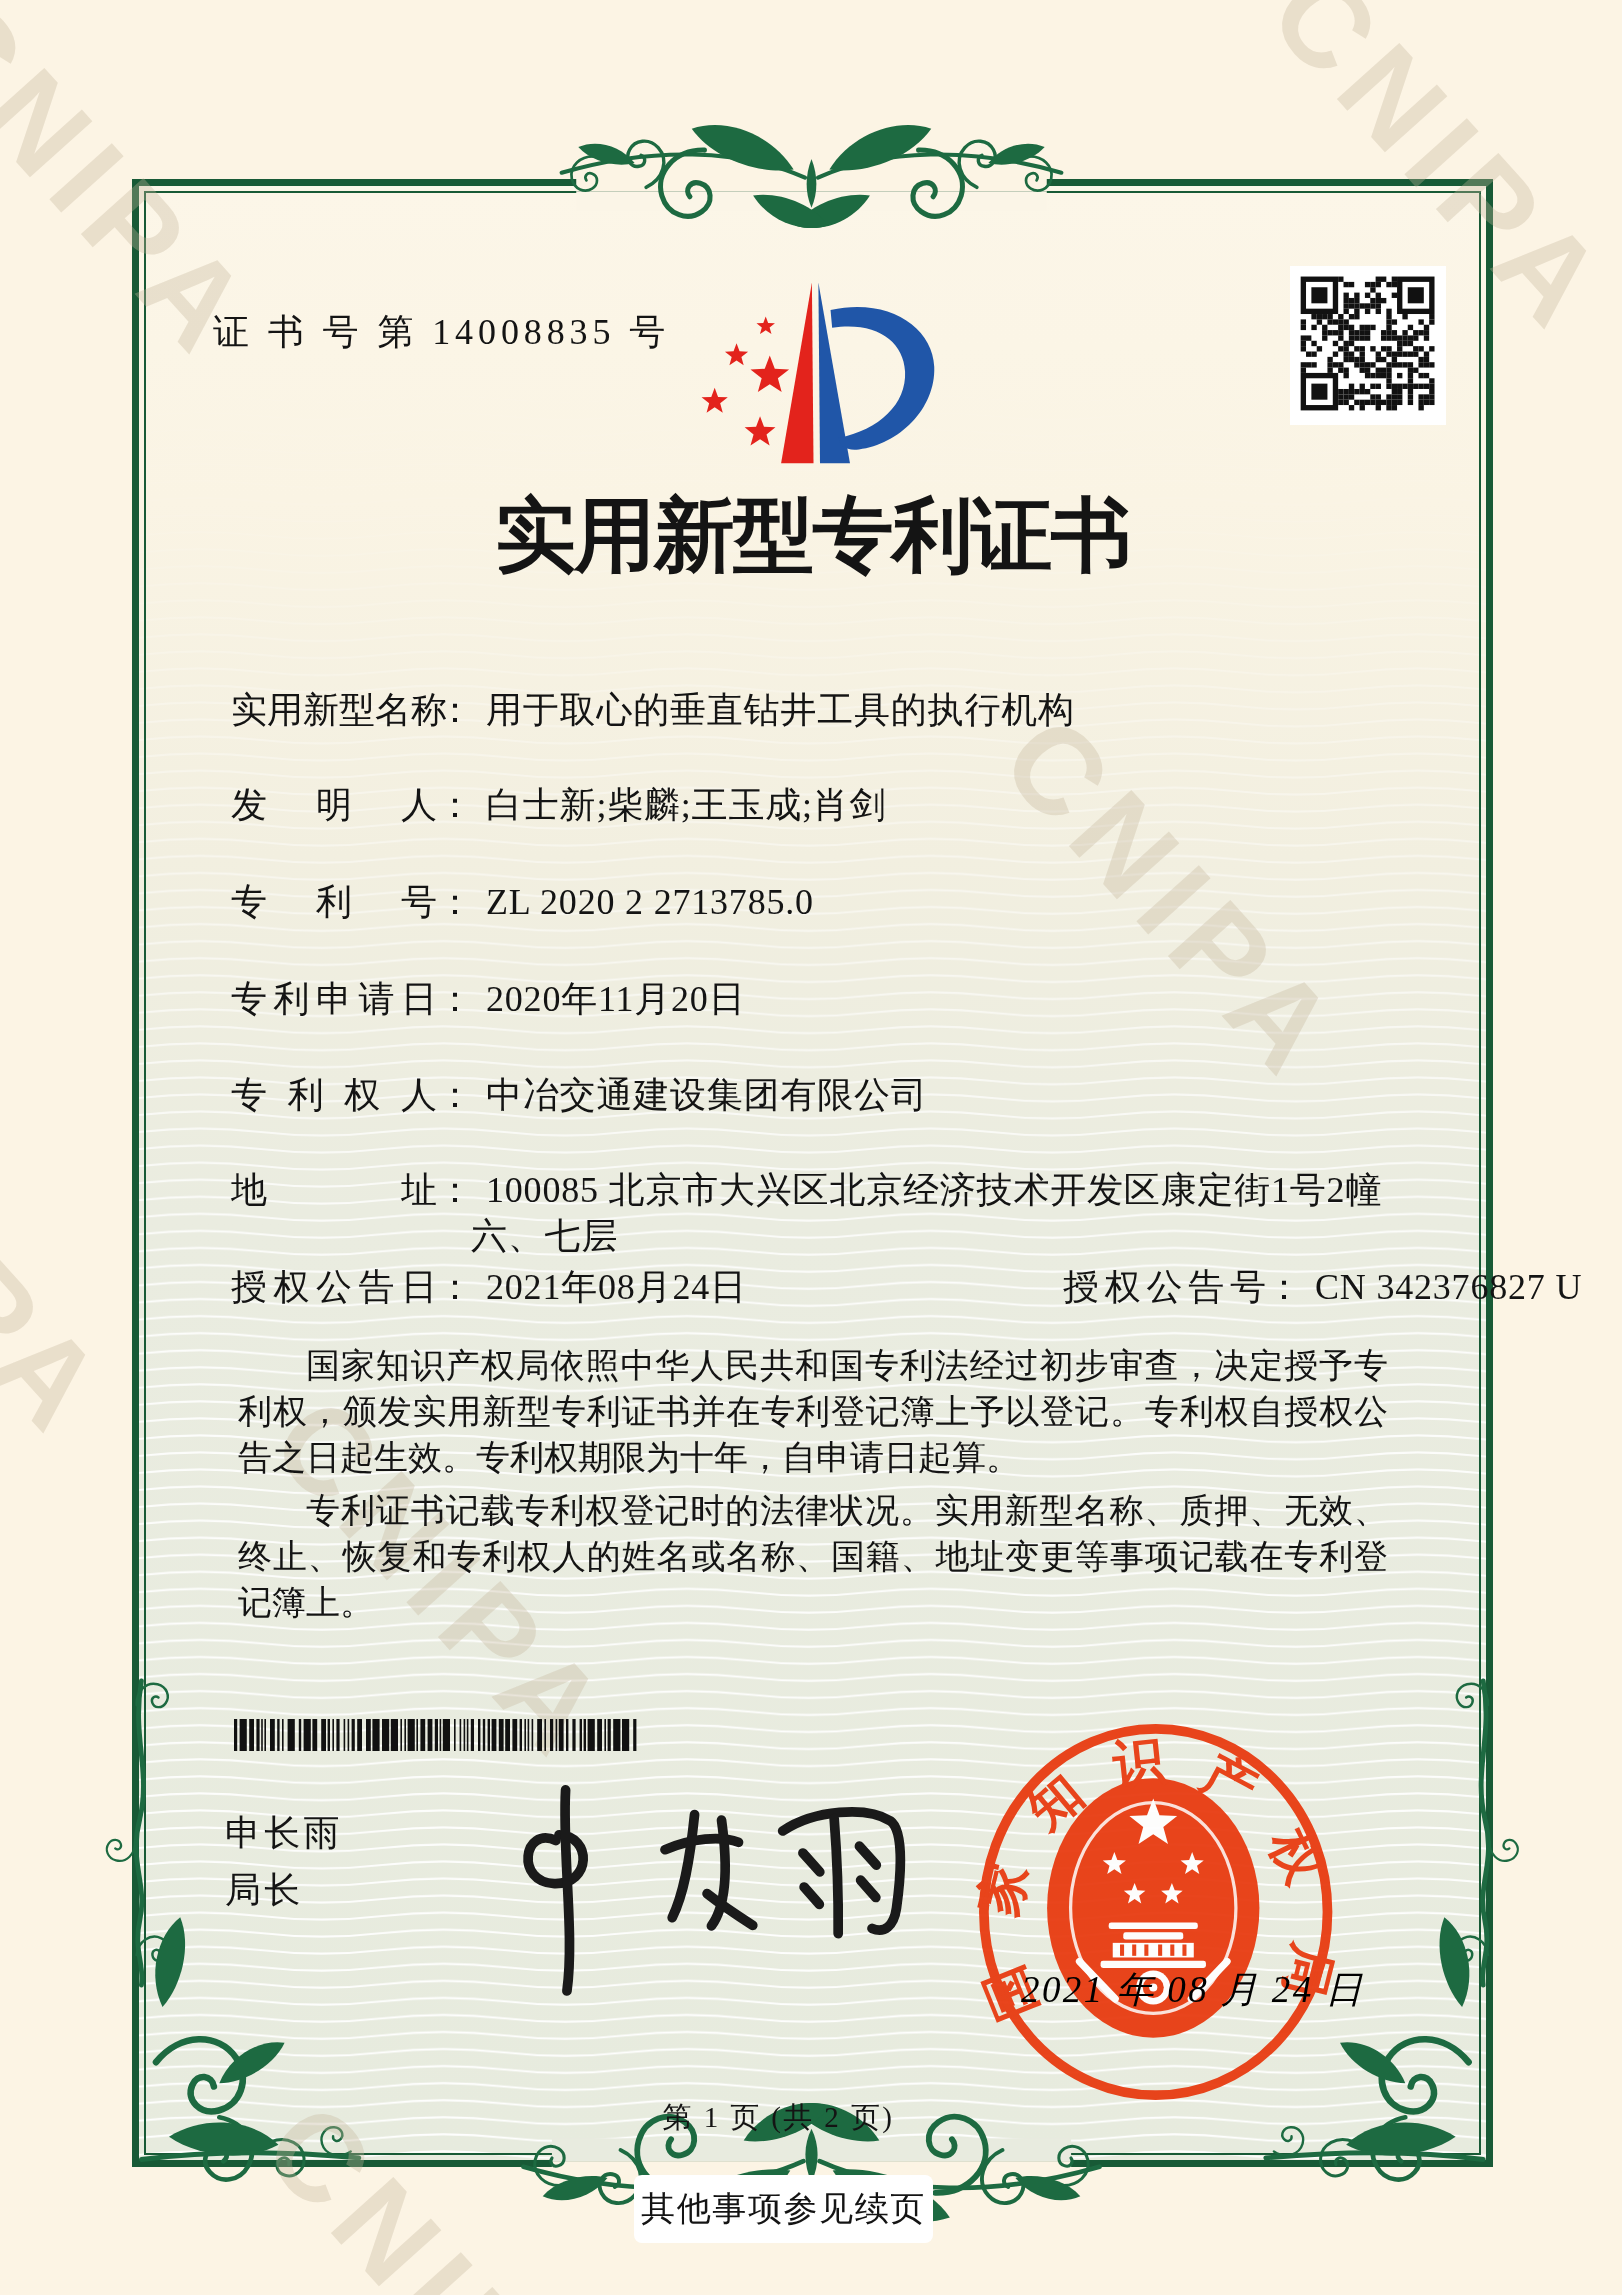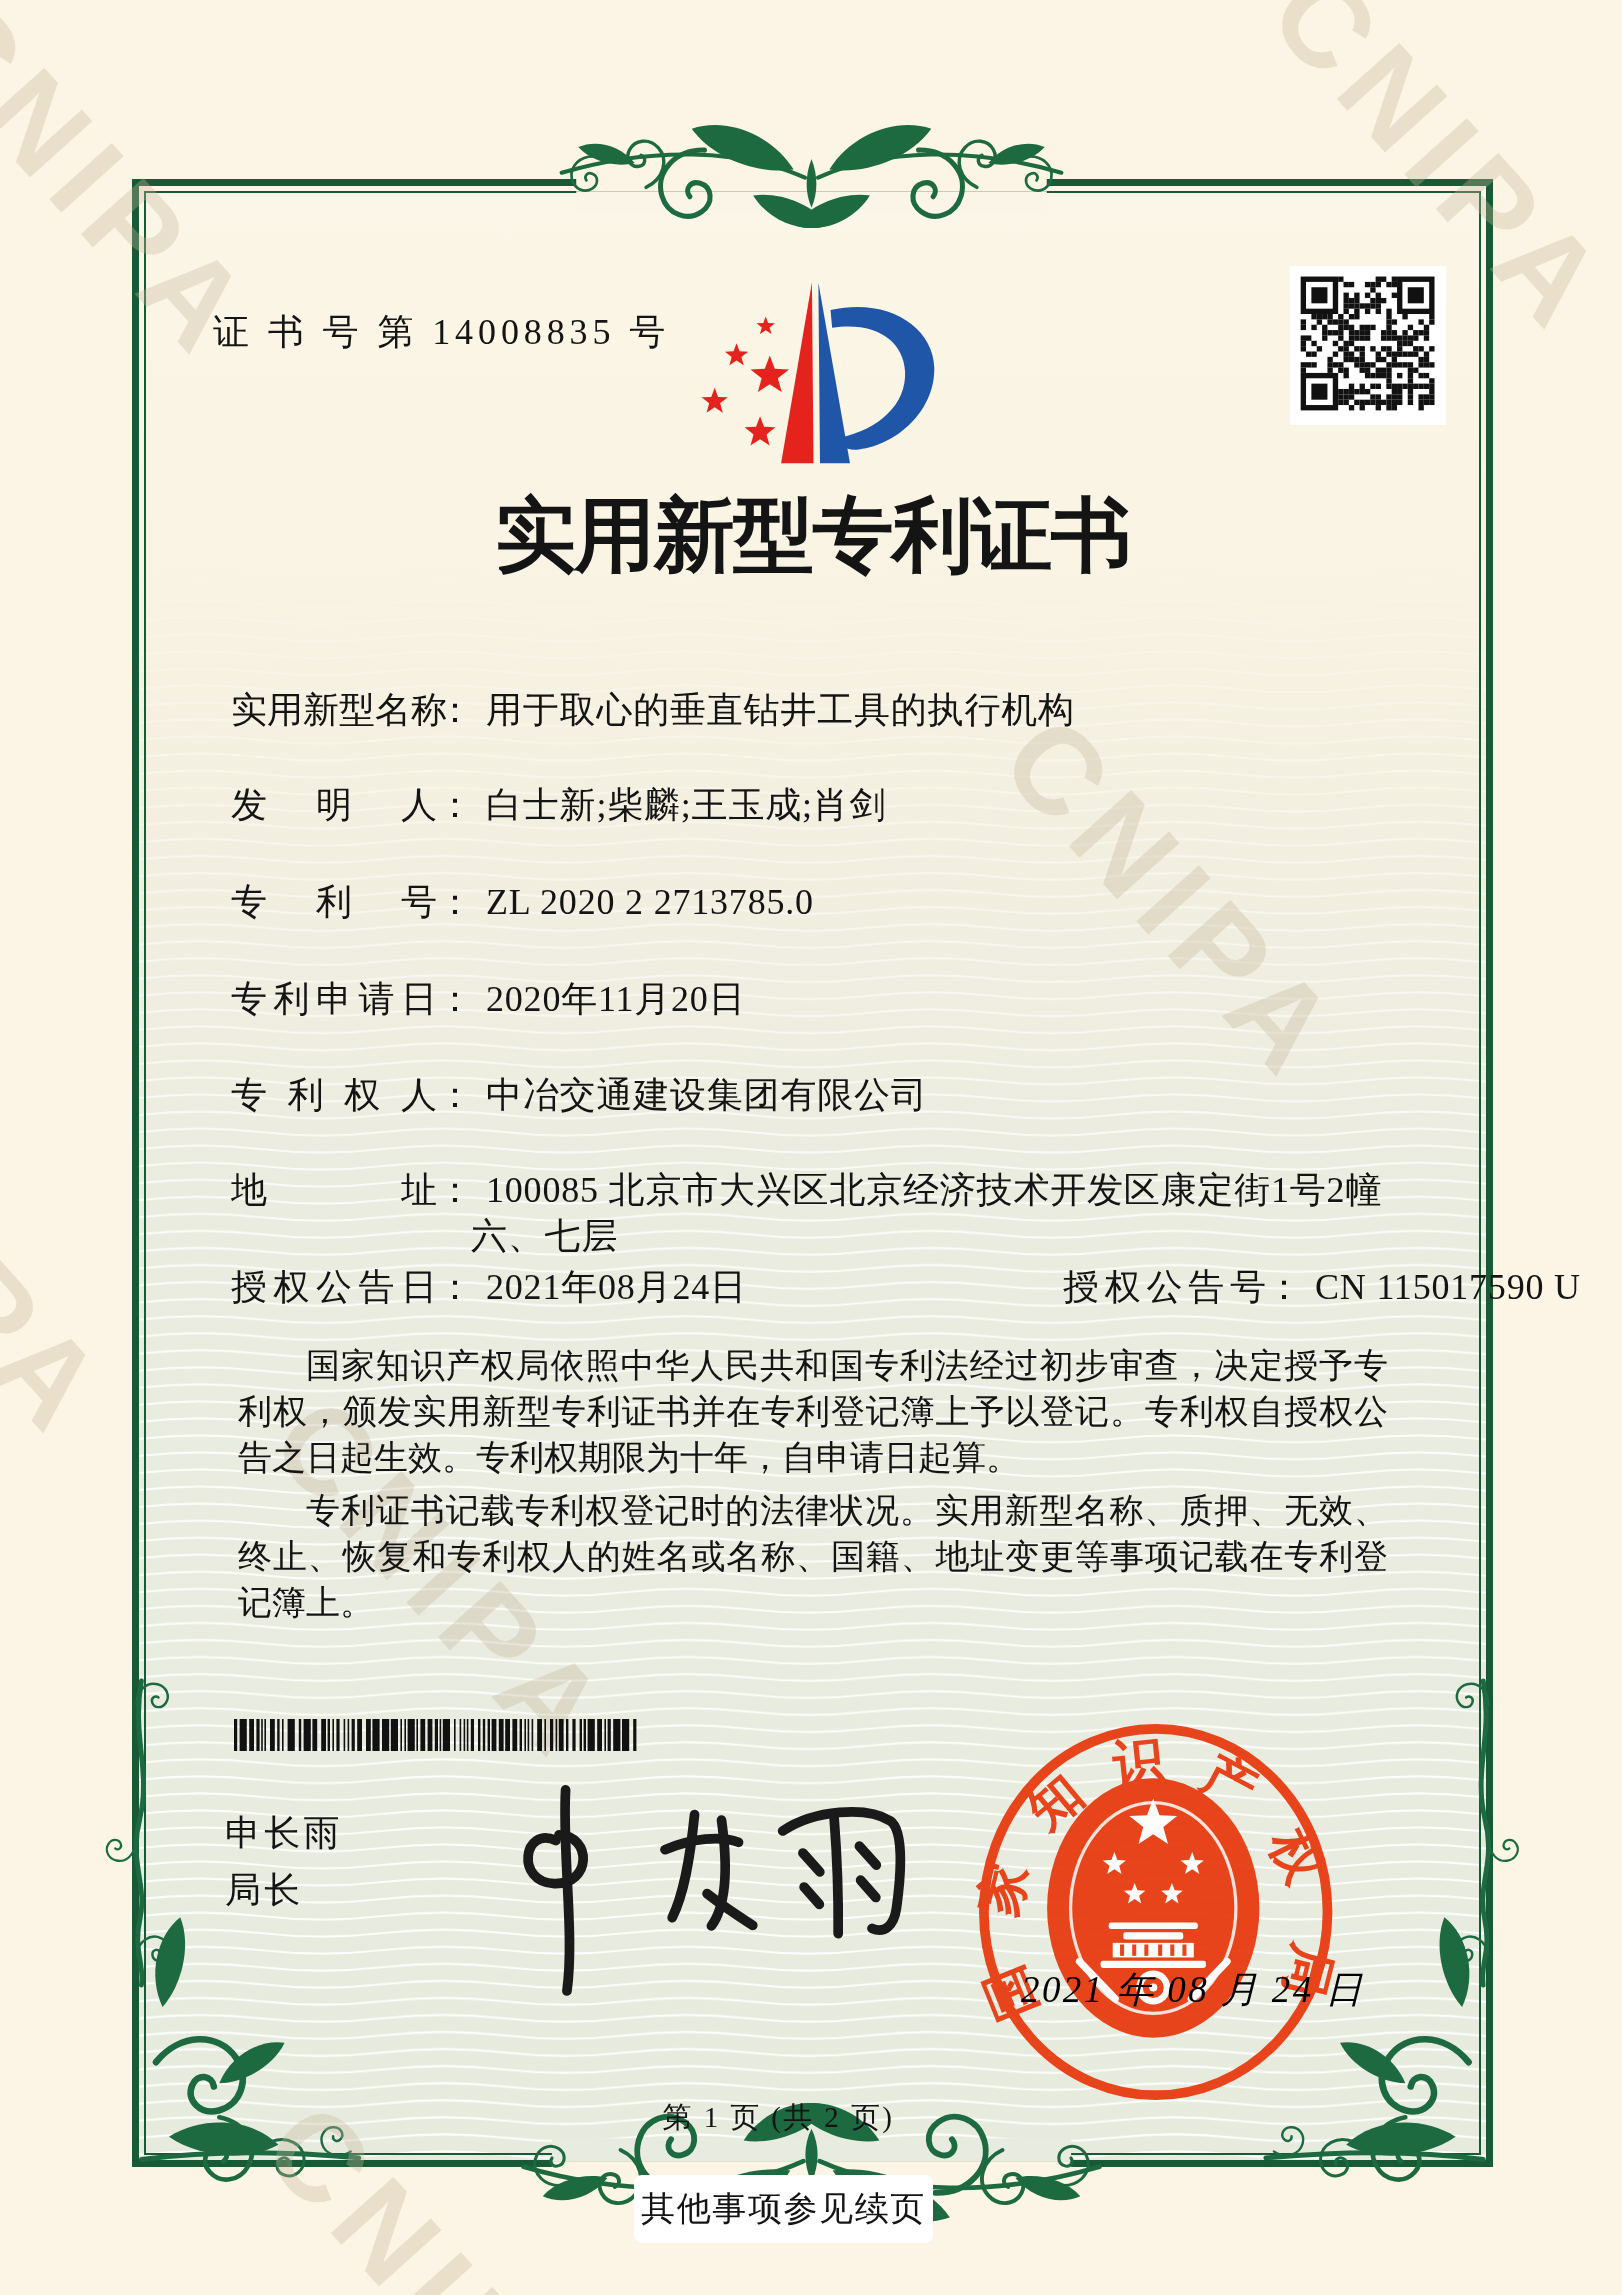--- a/index.html
+++ b/index.html
@@ -499,21 +499,21 @@
   </div>
   <div class="frow" style="top:1166px">
     <span class="flabel">地址</span><span class="colon">：</span><span class="fvalue">100085 北京市大兴区北京经济技术开发区康定街1号2幢</span>
   </div>
   <div class="frow" style="left:471px;top:1212px">
     <span class="fvalue">六、七层</span>
   </div>
   <div class="frow" style="top:1263px">
     <span class="flabel">授权公告日</span><span class="colon">：</span><span class="fvalue">2021年08月24日</span>
     <span class="grant2">
-      <span class="flabel" style="width:203px">授权公告号</span><span class="colon">：</span><span class="fvalue">CN 115017590 U</span>
+      <span class="flabel" style="width:203px">授权公告号</span><span class="colon">：</span><span class="fvalue">CN 342376827 U</span>
     </span>
   </div>
 
   <div class="paras">
     <p>国家知识产权局依照中华人民共和国专利法经过初步审查，决定授予专利权，颁发实用新型专利证书并在专利登记簿上予以登记。专利权自授权公告之日起生效。专利权期限为十年，自申请日起算。</p>
     <p>专利证书记载专利权登记时的法律状况。实用新型名称、质押、无效、终止、恢复和专利权人的姓名或名称、国籍、地址变更等事项记载在专利登记簿上。</p>
   </div>
 
   <svg class="barcode" width="414" height="32" viewBox="0 0 510 40">
     <g id="barcode-bars" fill="#111111">

